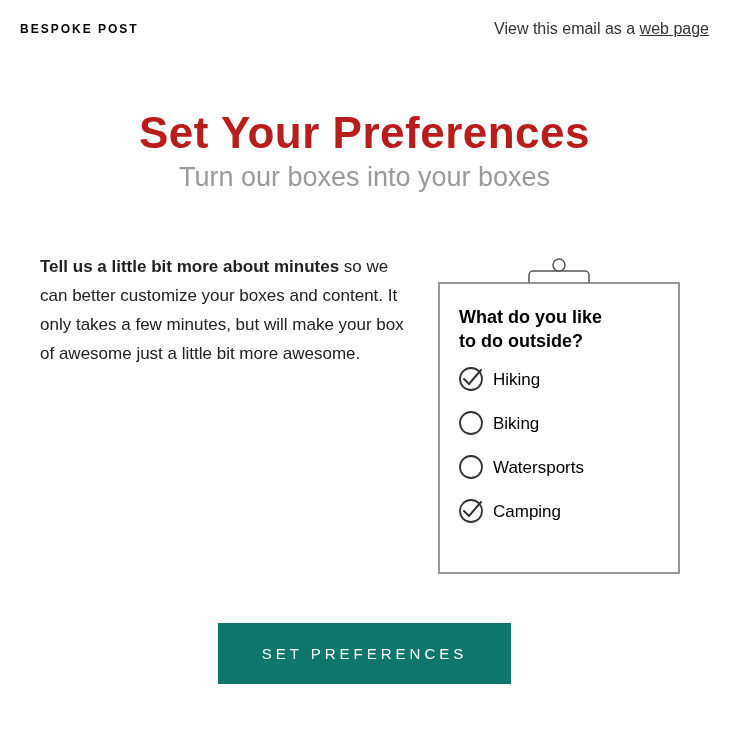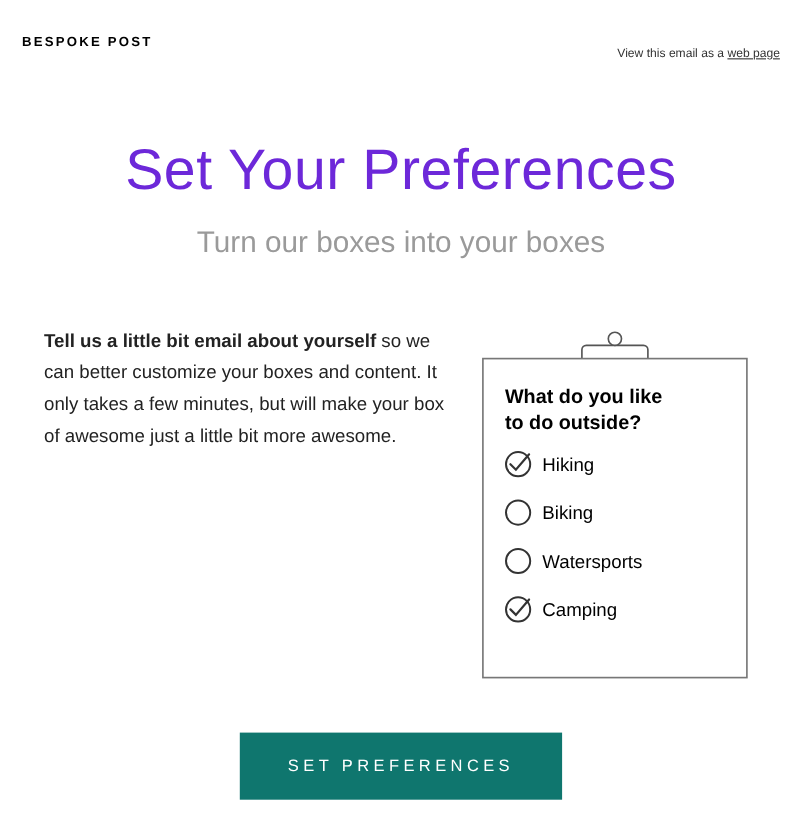--- a/index.html
+++ b/index.html
@@ -15,43 +15,42 @@
       justify-content: space-between;
       align-items: center;
       padding: 20px 20px 10px 20px;
     }
     .brand {
       font-weight: 700;
       font-size: 12px;
       letter-spacing: 2px;
     }
     .view-as {
-      font-size: 11px;
+      font-size: 16px;
       color: #333;
-      margin-top: 23px;
     }
     .view-as a {
       color: #333;
       text-decoration: underline;
     }
     .hero {
       text-align: center;
       padding: 60px 20px 30px 20px;
     }
     .hero h1 {
-      font-size: 52px;
-      font-weight: 400;
+      font-size: 44px;
+      font-weight: 700;
       letter-spacing: 0.5px;
-      color: #6d28d9;
+      color: #b91c1c;
     }
     .hero .sub {
       font-size: 27px;
       font-weight: 300;
       color: #9a9a9a;
-      margin-top: 20px;
+      margin-top: 4px;
     }
     .content {
       display: flex;
       padding: 30px 40px 20px 40px;
       gap: 20px;
     }
     .text-col {
       flex: 1;
       font-size: 17px;
       line-height: 1.7;
@@ -103,21 +102,21 @@
 </div>
 
 <div class="hero">
   <h1>Set Your Preferences</h1>
   <div class="sub">Turn our boxes into your boxes</div>
 </div>
 
 <div class="content">
   <div class="text-col">
     <p>
-      <strong>Tell us a little bit email about yourself</strong><span> so we can better customize your boxes and content. It only takes a few minutes, but will make your box of awesome just a little bit more awesome.</span>
+      <strong>Tell us a little bit more about minutes</strong><span> so we can better customize your boxes and content. It only takes a few minutes, but will make your box of awesome just a little bit more awesome.</span>
     </p>
   </div>
   <div class="clipboard-col">
     <svg width="260" height="330" viewBox="0 0 260 330">
 
       <g>
         <rect x="100" y="18" width="60" height="24" rx="4" fill="#fff" stroke="#555" stroke-width="1.5"></rect>
         <circle cx="130" cy="12" r="6" fill="#fff" stroke="#555" stroke-width="1.5"></circle>
       </g>
 

